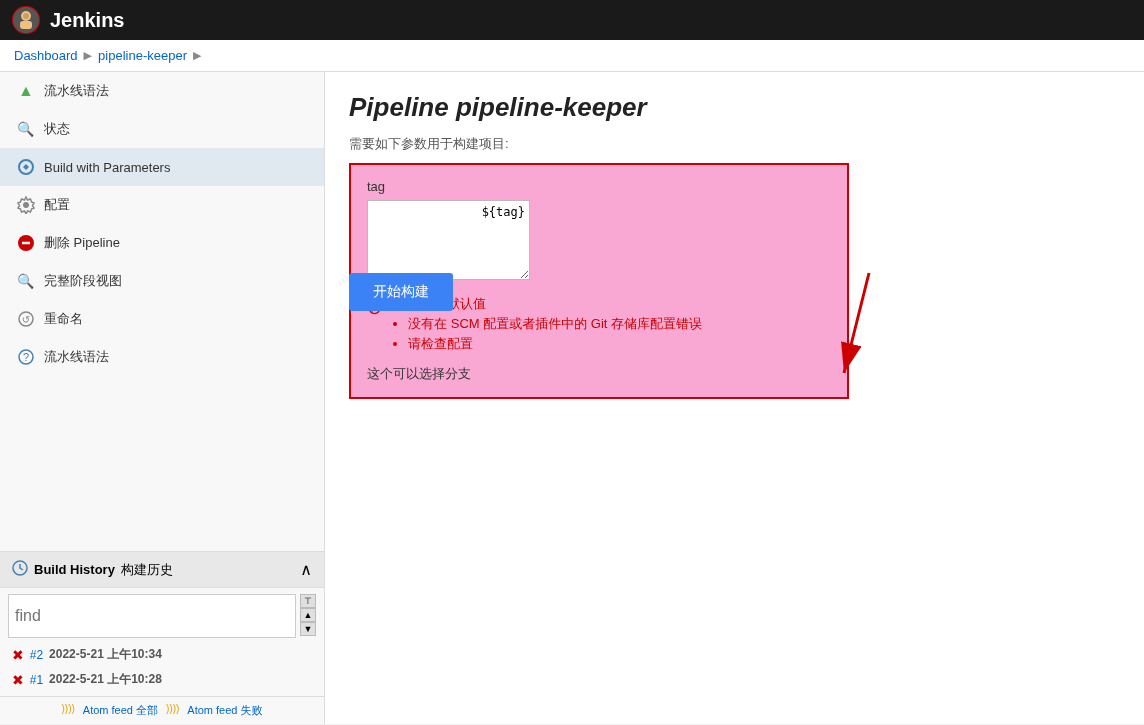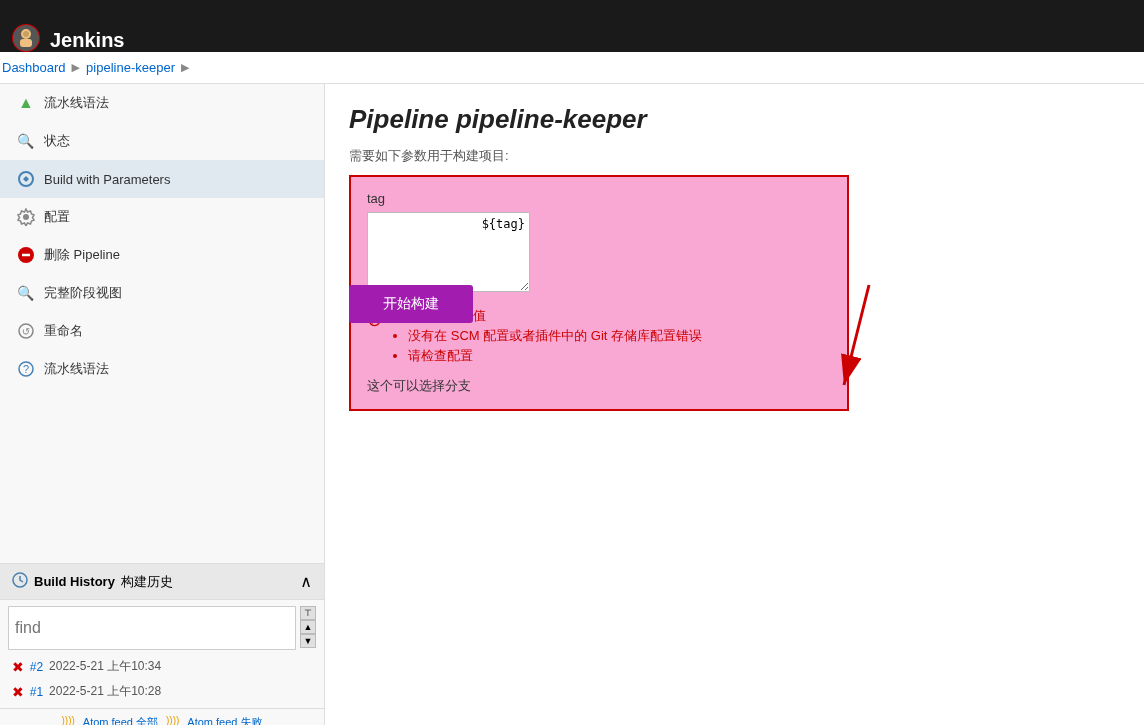--- a/index.html
+++ b/index.html
@@ -2,23 +2,23 @@
 <html><head>
   <meta charset="utf-8">
   <style>
     * { margin: 0; padding: 0; box-sizing: border-box; }
     body { font-family: Arial, sans-serif; font-size: 13px; background: #f0f0f0; }
 
     
     #header {
       background: #1a1a1a;
       color: white;
-      height: 52px;
-      display: flex;
-      align-items: flex-end;
+      height: 40px;
+      display: flex;
+      align-items: center;
       padding: 0 12px;
       gap: 10px;
     }
     #header .jenkins-logo {
       width: 28px;
       height: 28px;
       background: #cc0000;
       border-radius: 50%;
       display: flex;
       align-items: center;
@@ -30,21 +30,21 @@
     }
     #header .jenkins-title {
       font-size: 20px;
       font-weight: bold;
       color: white;
     }
 
     
     #breadcrumb {
       background: white;
-      padding: 8px 2px;
+      padding: 8px 14px;
       border-bottom: 1px solid #ddd;
       display: flex;
       align-items: center;
       gap: 6px;
       font-size: 13px;
     }
     #breadcrumb a {
       color: #0066cc;
       text-decoration: none;
     }
@@ -150,21 +150,21 @@
       align-items: center;
       gap: 6px;
       padding: 4px 12px;
       font-size: 12px;
     }
     .build-item a { color: #0066cc; text-decoration: none; }
     .build-item .build-status {
       color: #cc0000;
       font-size: 14px;
     }
-    .build-item .build-time { color: #555; }
+    .build-item .build-time { color: #555; font-weight: bold; }
     .build-feed {
       padding: 6px 12px;
       font-size: 11px;
       display: flex;
       gap: 8px;
       justify-content: center;
       border-top: 1px solid #ddd;
     }
     .build-feed a { color: #0066cc; text-decoration: none; }
     .feed-icon { font-size: 10px; color: #e8a000; }
@@ -234,24 +234,24 @@
       margin-bottom: 2px;
     }
     .branch-note {
       margin-top: 10px;
       font-size: 13px;
       color: #333;
     }
 
     
     .build-btn {
-      background: #a21caf;
+      background: #3b82f6;
       color: white;
       border: none;
-      padding: 10px 34px;
+      padding: 10px 24px;
       font-size: 14px;
       cursor: pointer;
       border-radius: 3px;
       margin-top: 14px;
     }
   </style>
 </head>
 <body>
 
 <div id="header">

